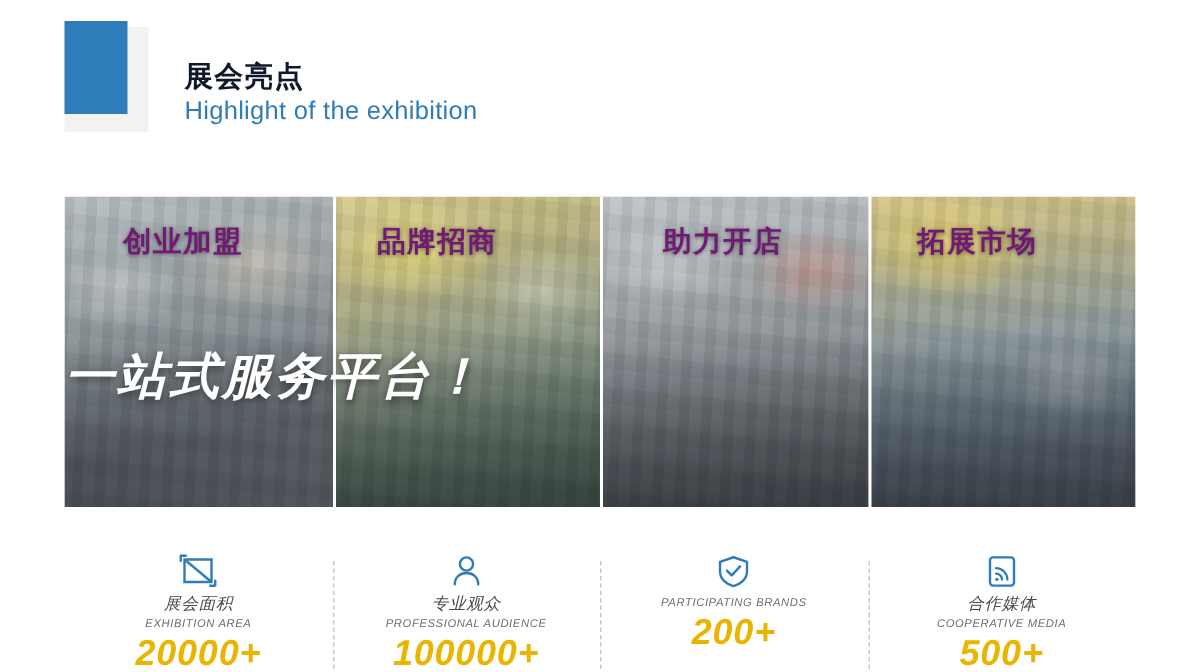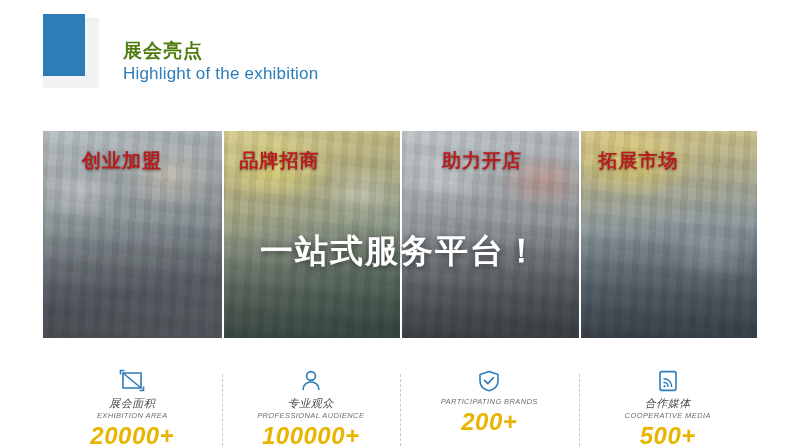--- a/index.html
+++ b/index.html
@@ -38,21 +38,21 @@
     width: 42px;
     height: 62px;
     background: #2e7cb8;
   }
   .header-title {
     position: absolute;
     left: 123px;
     top: 38px;
     font-size: 19px;
     font-weight: bold;
-    color: #4d7c0f;
+    color: #0f172a;
     letter-spacing: 1px;
   }
   .header-subtitle {
     position: absolute;
     left: 123px;
     top: 64px;
     font-size: 17px;
     color: #2e7cb8;
     letter-spacing: 0.2px;
   }
@@ -72,29 +72,29 @@
     width: 25%;
     height: 100%;
     overflow: hidden;
   }
   .pane-label {
     position: absolute;
     left: 37px;
     top: 17px;
     font-size: 19px;
     font-weight: bold;
-    color: #b91c1c;
+    color: #701a75;
     letter-spacing: 1px;
     text-shadow: 0 1px 3px rgba(0,0,0,0.45);
     z-index: 5;
   }
   .pane-1 .pane-label { left: 39px; }
-  .pane-2 .pane-label { left: 18px; }
+  .pane-2 .pane-label { left: 30px; }
   .pane-3 .pane-label { left: 31px; padding-left: 11px; }
-  .pane-4 .pane-label { left: 20px; }
+  .pane-4 .pane-label { left: 33px; }
 
   
   .ph {
     position: absolute;
     inset: 0;
   }
   .ph-1 {
     background:
       radial-gradient(ellipse 60px 40px at 20% 30%, rgba(255,255,255,0.30), transparent 70%),
       radial-gradient(ellipse 70px 50px at 72% 22%, rgba(255,230,190,0.35), transparent 70%),
@@ -139,27 +139,27 @@
     width: 2px;
     background: #ffffff;
     z-index: 6;
   }
 
   .strip-headline {
     position: absolute;
     left: 0;
     right: 0;
     top: 98px;
-    text-align: center;
     font-size: 33px;
     font-weight: bold;
     color: #ffffff;
     letter-spacing: 2px;
     text-shadow: 0 2px 6px rgba(0,0,0,0.5);
     z-index: 10;
+    font-style: italic;
   }
 
   
   .stats {
     position: absolute;
     left: 43px;
     top: 368px;
     width: 714px;
     height: 88px;
     display: flex;

